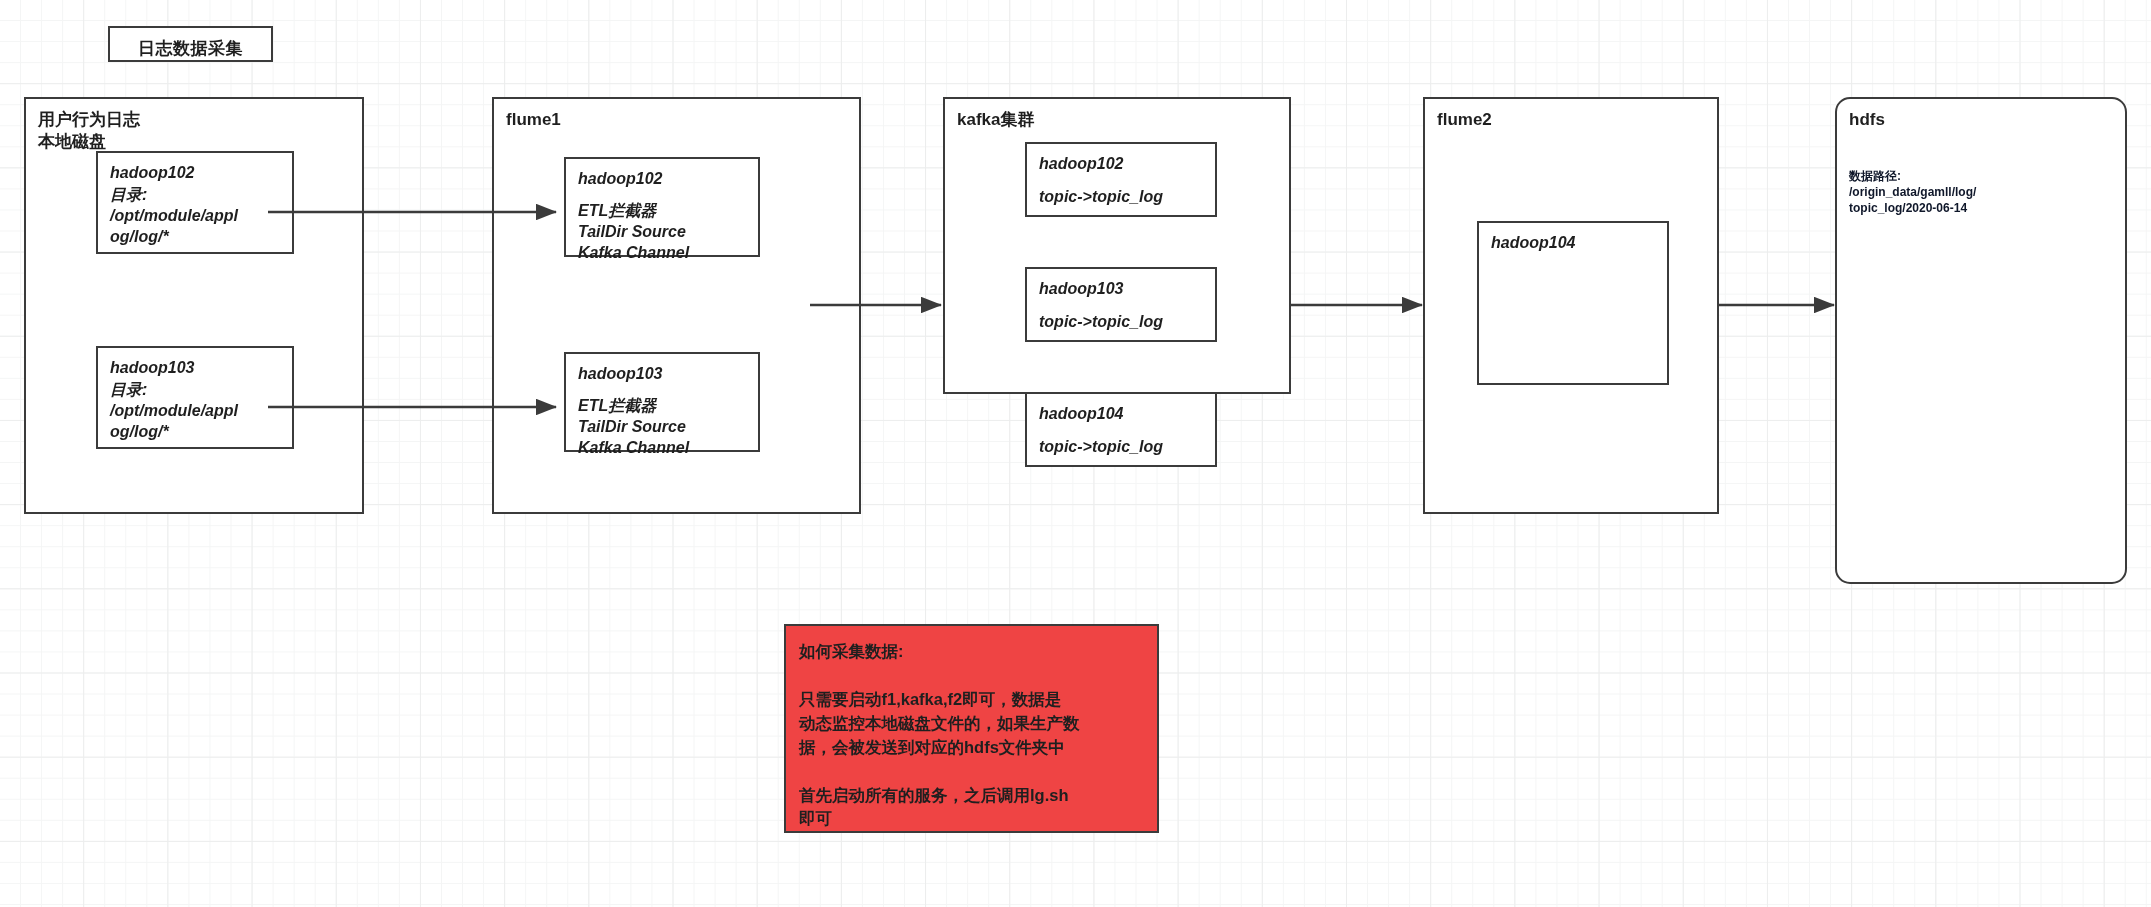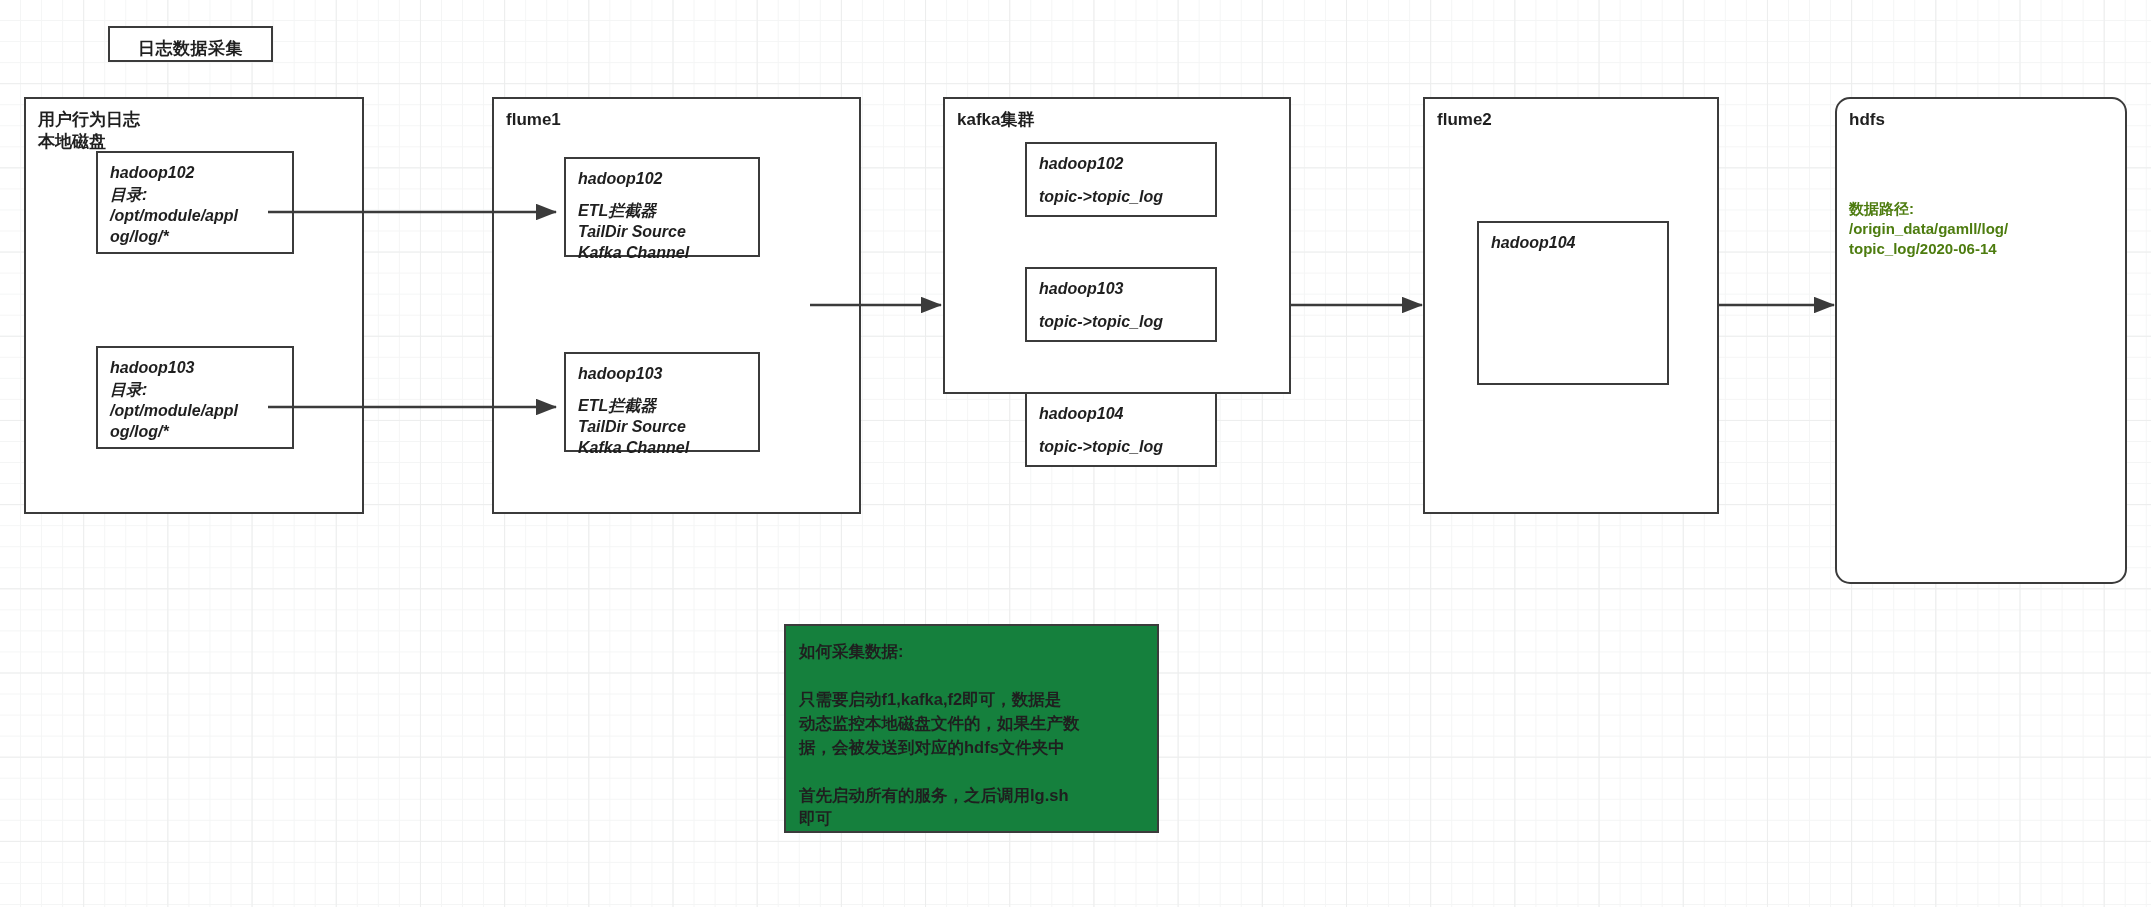--- a/index.html
+++ b/index.html
@@ -81,31 +81,30 @@
     font-size: 16px;
     font-weight: bold;
     color: #1f1f1f;
     line-height: 1.32;
     white-space: pre-line;
     font-style: italic;
   }
 
   .free-text {
     position: absolute;
-    font-size: 15px;
-    font-weight: bold;
-    color: #4d7c0f;
+    font-size: 12px;
+    font-weight: bold;
+    color: #0f172a;
     line-height: 1.32;
     white-space: pre-line;
-    margin-top: 30px;
   }
 
   .note-box {
     position: absolute;
-    background: #15803d;
+    background: #ef4444;
     border: 2.5px solid #3b3b3b;
     box-sizing: border-box;
   }
 
   .note-text {
     position: absolute;
     top: 14px;
     left: 13px;
     right: 8px;
     font-size: 16.5px;

